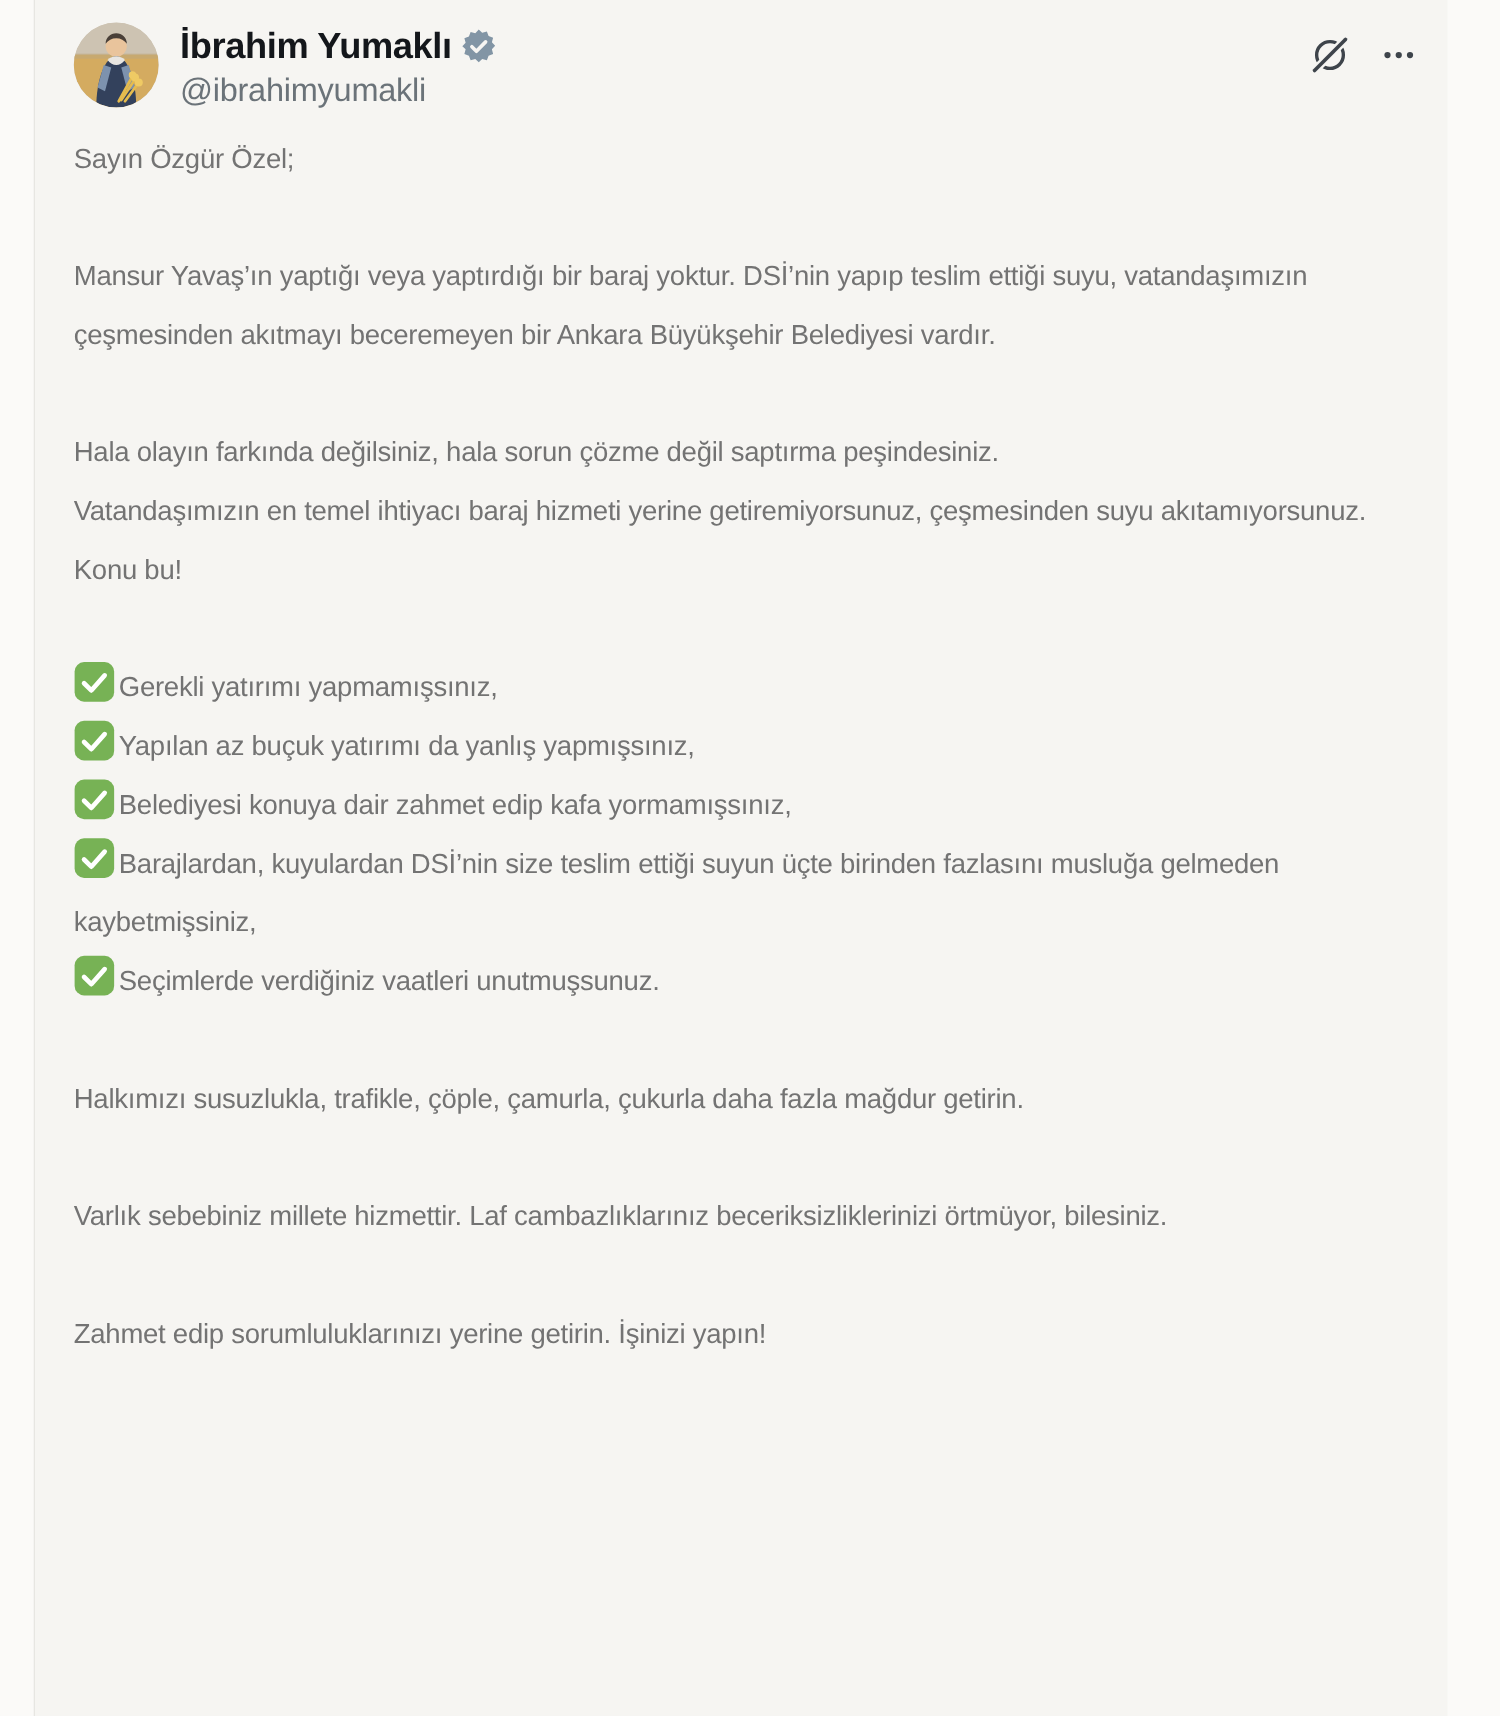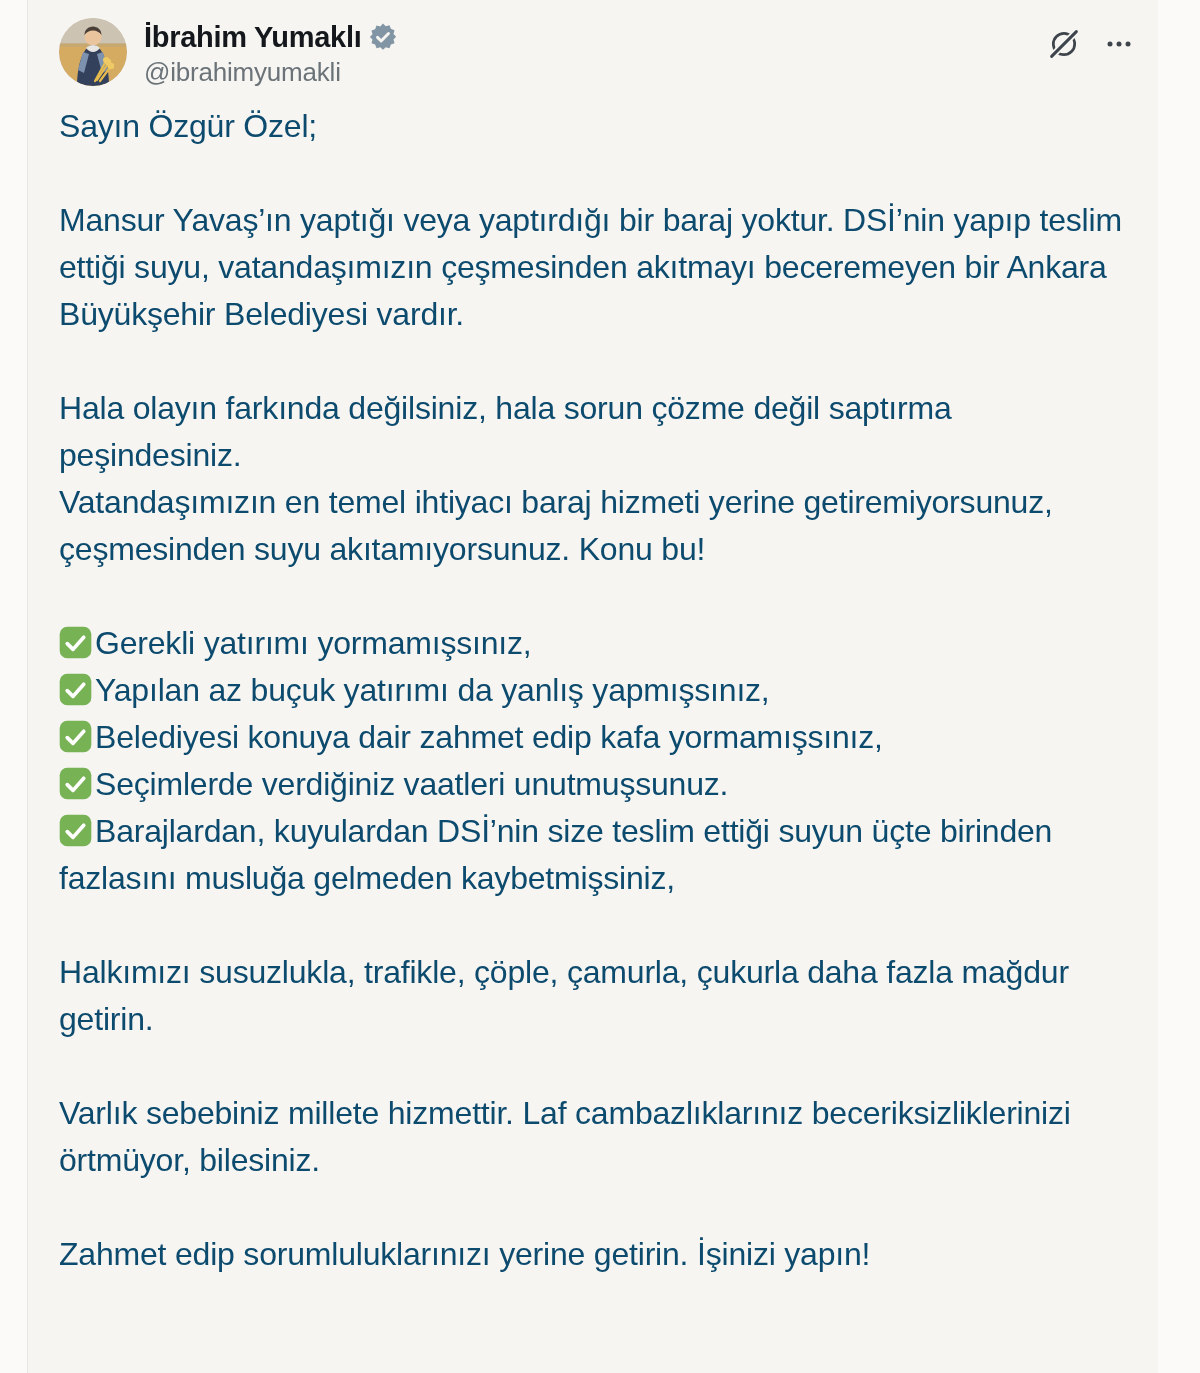--- a/index.html
+++ b/index.html
@@ -85,24 +85,24 @@
     padding: 0;
     cursor: pointer;
     display: inline-flex;
     align-items: center;
     color: #3e444b;
   }
   .icon-btn svg { display: block; }
   .tweet-body {
     margin-top: 15px;
     padding: 0 28px 0 31px;
-    font-size: 32px;
+    font-size: 22px;
     line-height: 47px;
     letter-spacing: -0.2px;
-    color: #0c4a6e;
+    color: #737373;
     max-width: 1076px;
   }
   .line { white-space: pre-wrap; }
   .spacer { height: 47px; }
   .check {
     display: inline-block;
     width: 33px;
     height: 33px;
     margin-right: 3px;
     vertical-align: -5px;
@@ -181,37 +181,37 @@
         <div class="line"><span>Sayın Özgür Özel;</span></div>
         <div class="spacer"></div>
         <div class="line"><span>Mansur Yavaş’ın yaptığı veya yaptırdığı bir baraj yoktur. DSİ’nin yapıp teslim ettiği suyu, vatandaşımızın çeşmesinden akıtmayı beceremeyen bir Ankara Büyükşehir Belediyesi vardır.</span></div>
         <div class="spacer"></div>
         <div class="line"><span>Hala olayın farkında değilsiniz, hala sorun çözme değil saptırma peşindesiniz.</span></div>
         <div class="line"><span>Vatandaşımızın en temel ihtiyacı baraj hizmeti yerine getiremiyorsunuz, çeşmesinden suyu akıtamıyorsunuz. Konu bu!</span></div>
         <div class="spacer"></div>
         <div class="line"><span class="check"><svg viewBox="0 0 24 24">
               <rect x="0.5" y="0.5" width="23" height="23" rx="5.5" fill="#77b255"></rect>
               <path d="M6 12.8l4.2 4.2 7.8-8.8" fill="none" stroke="#ffffff" stroke-width="2.7" stroke-linecap="round" stroke-linejoin="round"></path>
-            </svg></span><span>Gerekli yatırımı yormamışsınız,</span></div>
+            </svg></span><span>Gerekli yatırımı yapmamışsınız,</span></div>
         <div class="line"><span class="check"><svg viewBox="0 0 24 24">
               <rect x="0.5" y="0.5" width="23" height="23" rx="5.5" fill="#77b255"></rect>
               <path d="M6 12.8l4.2 4.2 7.8-8.8" fill="none" stroke="#ffffff" stroke-width="2.7" stroke-linecap="round" stroke-linejoin="round"></path>
             </svg></span><span>Yapılan az buçuk yatırımı da yanlış yapmışsınız,</span></div>
         <div class="line"><span class="check"><svg viewBox="0 0 24 24">
               <rect x="0.5" y="0.5" width="23" height="23" rx="5.5" fill="#77b255"></rect>
               <path d="M6 12.8l4.2 4.2 7.8-8.8" fill="none" stroke="#ffffff" stroke-width="2.7" stroke-linecap="round" stroke-linejoin="round"></path>
             </svg></span><span>Belediyesi konuya dair zahmet edip kafa yormamışsınız,</span></div>
         <div class="line"><span class="check"><svg viewBox="0 0 24 24">
               <rect x="0.5" y="0.5" width="23" height="23" rx="5.5" fill="#77b255"></rect>
               <path d="M6 12.8l4.2 4.2 7.8-8.8" fill="none" stroke="#ffffff" stroke-width="2.7" stroke-linecap="round" stroke-linejoin="round"></path>
+            </svg></span><span>Barajlardan, kuyulardan DSİ’nin size teslim ettiği suyun üçte birinden fazlasını musluğa gelmeden kaybetmişsiniz,</span></div>
+        <div class="line"><span class="check"><svg viewBox="0 0 24 24">
+              <rect x="0.5" y="0.5" width="23" height="23" rx="5.5" fill="#77b255"></rect>
+              <path d="M6 12.8l4.2 4.2 7.8-8.8" fill="none" stroke="#ffffff" stroke-width="2.7" stroke-linecap="round" stroke-linejoin="round"></path>
             </svg></span><span>Seçimlerde verdiğiniz vaatleri unutmuşsunuz.</span></div>
-        <div class="line"><span class="check"><svg viewBox="0 0 24 24">
-              <rect x="0.5" y="0.5" width="23" height="23" rx="5.5" fill="#77b255"></rect>
-              <path d="M6 12.8l4.2 4.2 7.8-8.8" fill="none" stroke="#ffffff" stroke-width="2.7" stroke-linecap="round" stroke-linejoin="round"></path>
-            </svg></span><span>Barajlardan, kuyulardan DSİ’nin size teslim ettiği suyun üçte birinden fazlasını musluğa gelmeden kaybetmişsiniz,</span></div>
         <div class="spacer"></div>
         <div class="line"><span>Halkımızı susuzlukla, trafikle, çöple, çamurla, çukurla daha fazla mağdur getirin.</span></div>
         <div class="spacer"></div>
         <div class="line"><span>Varlık sebebiniz millete hizmettir. Laf cambazlıklarınız beceriksizliklerinizi örtmüyor, bilesiniz.</span></div>
         <div class="spacer"></div>
         <div class="line"><span>Zahmet edip sorumluluklarınızı yerine getirin. İşinizi yapın!</span></div>
       </div>
 
   </article>
 </div>

